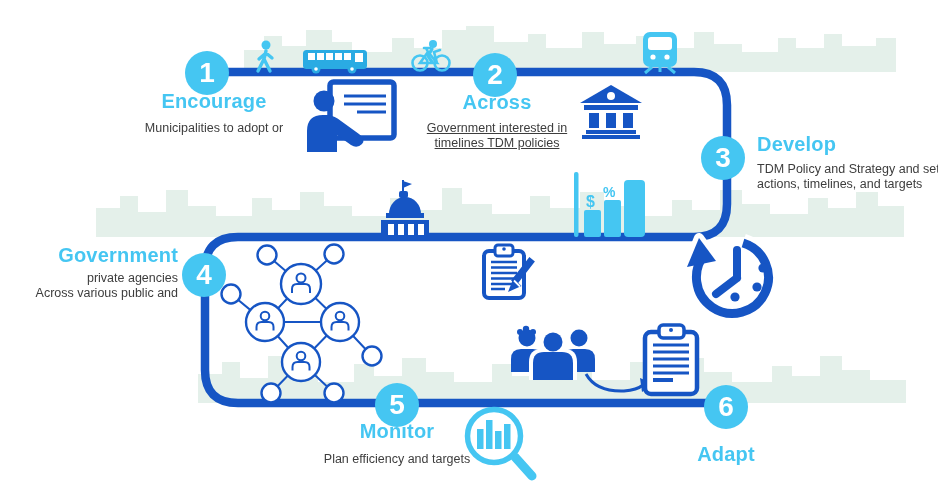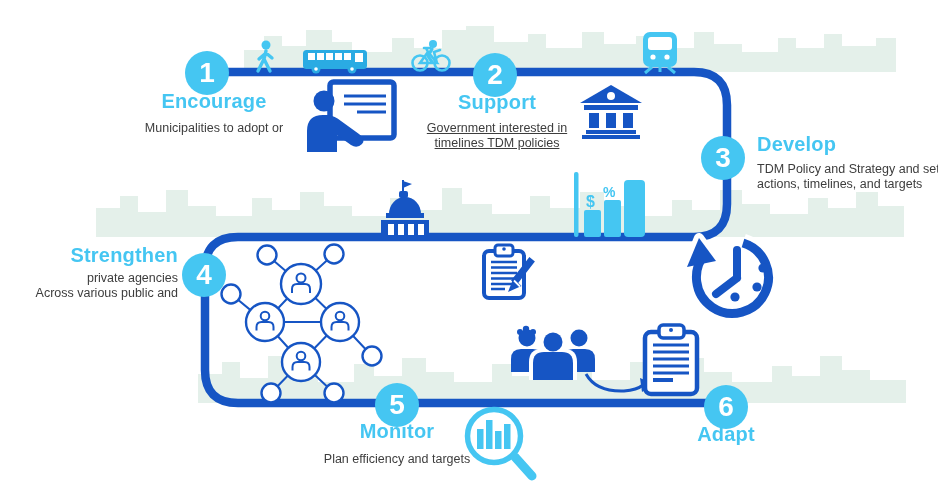--- a/index.html
+++ b/index.html
@@ -288,25 +288,25 @@
   </svg>
 
   <div class="num-circle" style="left:185px;top:51px;">1</div>
   <div class="num-circle" style="left:473px;top:53px;">2</div>
   <div class="num-circle" style="left:701px;top:136px;">3</div>
   <div class="num-circle" style="left:182px;top:253px;">4</div>
   <div class="num-circle" style="left:375px;top:383px;">5</div>
   <div class="num-circle" style="left:704px;top:385px;">6</div>
 
   <div class="step-title ta-c" style="left:114px;top:91px;width:200px;">Encourage</div>
-  <div class="step-title ta-c" style="left:397px;top:92px;width:200px;">Support</div>
+  <div class="step-title ta-c" style="left:397px;top:92px;width:200px;">Across</div>
   <div class="step-title ta-l" style="left:757px;top:134px;width:220px;">Develop</div>
-  <div class="step-title ta-r" style="left:16px;top:245px;width:162px;">Strengthen</div>
+  <div class="step-title ta-r" style="left:16px;top:245px;width:162px;">Government</div>
   <div class="step-title ta-c" style="left:297px;top:421px;width:200px;">Monitor</div>
-  <div class="step-title ta-c" style="left:626px;top:424px;width:200px;text-align:center;">Adapt</div>
+  <div class="step-title ta-c" style="left:626px;top:444px;width:200px;text-align:center;">Adapt</div>
 
   <div class="step-desc ta-c" style="left:114px;top:121px;width:200px;">
     <div>Municipalities to adopt or</div>
   </div>
   <div class="step-desc ta-c" style="left:397px;top:121px;width:200px;text-decoration:underline;">
     <div>Government interested in</div>
     <div>timelines TDM policies</div>
   </div>
   <div class="step-desc ta-l" style="left:757px;top:162px;width:230px;">
     <div>TDM Policy and Strategy and set</div>

